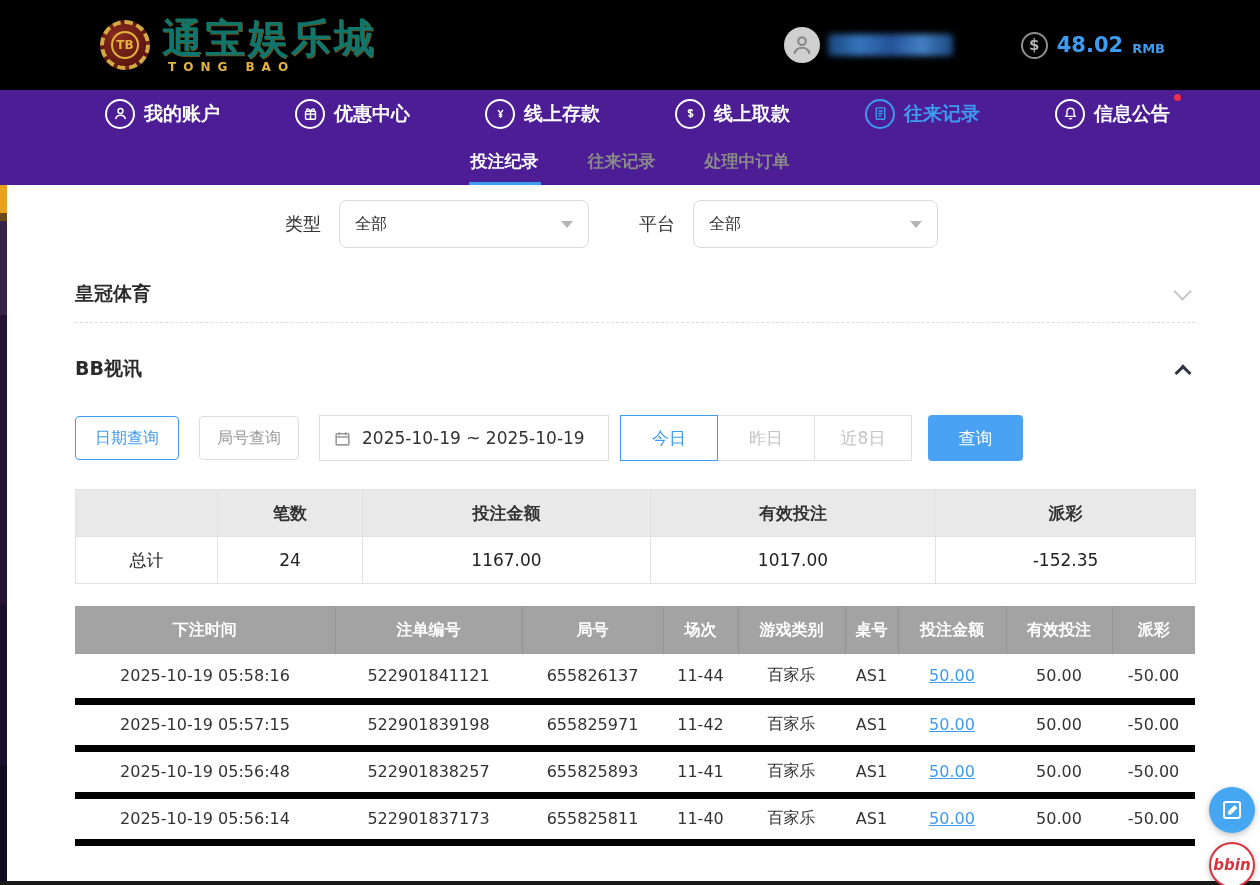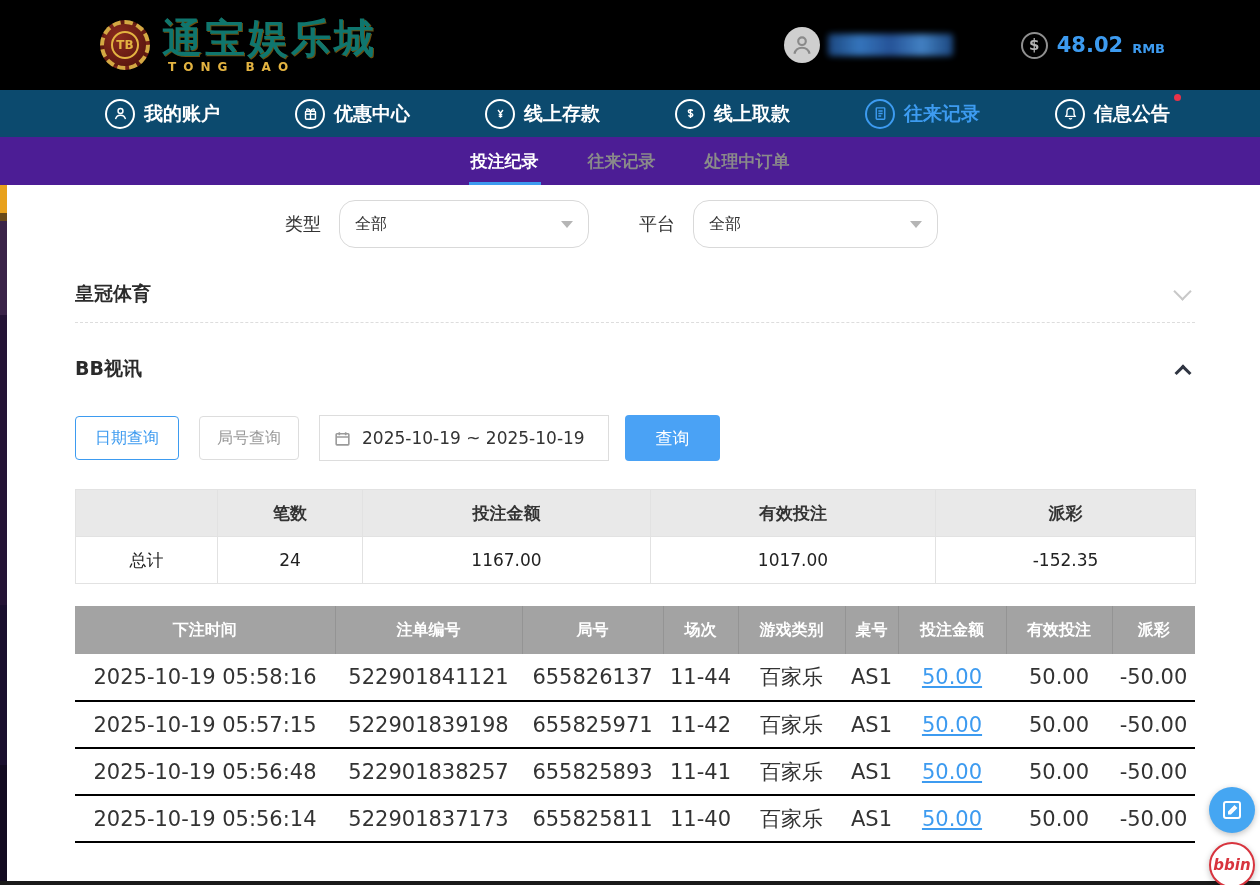--- a/index.html
+++ b/index.html
@@ -18,39 +18,39 @@
   .avatar { width:36px; height:36px; border-radius:50%; background:#cfcfcf; display:flex; align-items:center; justify-content:center; overflow:hidden; }
   .avatar svg { width:26px; height:26px; color:#8a8a8a; }
   .censored { width:125px; height:22px; margin-left:8px; border-radius:3px;
     background:linear-gradient(90deg,#1f4e8c,#3b82d0 25%,#2a5ca8 50%,#4a8fd8 75%,#1f4e8c); filter:blur(3px); opacity:.9; }
   .balance { display:flex; align-items:center; gap:9px; margin-left:68px; }
   .balance-icon { width:27px; height:27px; border-radius:50%; border:2px solid #8f8f8f; color:#b5b5b5; display:flex; align-items:center; justify-content:center; font-size:15px; font-weight:bold; }
   .balance-amount { color:#3d9bf0; font-size:21px; font-weight:700; }
   .balance-currency { color:#3d9bf0; font-size:13px; font-weight:600; padding-top:6px; }
 
   
-  .nav { height:47px; background:#0c4a6e; display:flex; align-items:center; justify-content:space-between; padding:0 90px 0 105px; }
+  .nav { height:47px; background:#4c1d95; display:flex; align-items:center; justify-content:space-between; padding:0 90px 0 105px; }
   .nav-item { display:flex; align-items:center; gap:9px; color:#fff; font-size:19px; font-weight:700; position:relative; cursor:pointer; }
   .nav-icon { width:30px; height:30px; border-radius:50%; border:2px solid currentColor; display:flex; align-items:center; justify-content:center; flex:none; }
   .nav-icon svg { width:17px; height:17px; }
   .nav-item.active { color:#3d9bf0; }
   .badge-dot { position:absolute; top:-5px; right:-11px; width:7px; height:7px; border-radius:50%; background:#e8334a; }
 
   
   .subnav { height:48px; background:#4c1d95; display:flex; align-items:stretch; justify-content:center; gap:45px; }
   .subtab { color:#8a8a8a; font-size:17px; font-weight:600; display:flex; align-items:center; position:relative; cursor:pointer; padding:0 2px; }
   .subtab.active { color:#fff; }
   .subtab.active::after { content:""; position:absolute; left:0; right:0; bottom:0; height:3px; background:#3d9bf0; }
 
   
   .content { padding:0 65px 8px 75px; position:relative; }
 
   .filter-row { display:flex; align-items:center; margin-top:15px; padding-left:210px; }
   .filter-label { font-size:18px; color:#333; margin-right:18px; }
-  .dropdown { width:250px; height:48px; border:1px solid #d9d9d9; border-radius:16px; background:#fff; display:flex; align-items:center; justify-content:space-between; padding:0 15px; font-size:16px; color:#333; cursor:pointer; }
+  .dropdown { width:250px; height:48px; border:1px solid #d9d9d9; border-radius:8px; background:#fff; display:flex; align-items:center; justify-content:space-between; padding:0 15px; font-size:16px; color:#333; cursor:pointer; }
   .caret { width:0; height:0; border-left:6px solid transparent; border-right:6px solid transparent; border-top:7px solid #b5b5b5; }
   .filter-group2 { display:flex; align-items:center; margin-left:50px; }
   .filter-group2 .dropdown { width:245px; }
 
   .section-row { display:flex; align-items:center; justify-content:space-between; height:44px; margin-top:24px; cursor:pointer; }
   .section-title { font-size:19px; font-weight:700; color:#2b2b2b; }
   .chev-down { width:13px; height:13px; border-right:2px solid #c8c8c8; border-bottom:2px solid #c8c8c8; transform:rotate(45deg); margin-top:-6px; margin-right:6px; }
   .chev-up { width:12px; height:12px; border-right:3px solid #2f3542; border-bottom:3px solid #2f3542; transform:rotate(-135deg); margin-top:8px; margin-right:6px; }
   .dashed-divider { border-top:1px dashed #ddd; margin-top:6px; }
 
@@ -69,21 +69,21 @@
   table { border-collapse:collapse; table-layout:fixed; width:100%; }
   .summary-table { margin-top:28px; }
   .summary-table th, .summary-table td { border:1px solid #e2e2e2; height:47px; text-align:center; font-size:17px; }
   .summary-table th { background:#e9e9e9; color:#333; font-weight:600; }
   .summary-table td { color:#222; }
 
   
   .detail-table { margin-top:22px; }
   .detail-table thead th { background:#a3a3a3; color:#fff; font-size:16px; font-weight:600; height:48px; border-right:1px solid #949494; }
   .detail-table thead th:last-child { border-right:none; }
-  .detail-table tbody td { height:47px; border-bottom:2px solid #000000; font-size:21px; color:#333; text-align:center; }
+  .detail-table tbody td { height:47px; border-bottom:7px solid #000000; font-size:16px; color:#333; text-align:center; }
   .link-bet { color:#3d9bf0; text-decoration:underline; cursor:pointer; }
   .neg { color:#e8495f; }
 
   
   .left-strip { position:absolute; left:0; top:185px; width:7px; height:700px;
     background:linear-gradient(#e8a11d 0 28px, #6a4a18 28px 36px, #3a2348 36px 130px, #241335 130px 420px, #1a0f2e 420px 580px, #120a20 580px 100%); }
   .bottom-edge { position:absolute; left:0; bottom:0; width:100%; height:4px; background:#1a1a1a; }
   .fab { position:absolute; width:46px; height:46px; border-radius:50%; display:flex; align-items:center; justify-content:center; cursor:pointer; }
   .fab-chat { right:-9px; top:787px; background:#45a6f2; box-shadow:0 2px 6px rgba(0,0,0,.25); right:5px; }
   .fab-chat svg { width:24px; height:24px; color:#fff; }
@@ -214,20 +214,25 @@
 
     <div class="query-row">
       <div class="btn btn-outline-blue">日期查询</div>
       <div class="btn btn-outline-gray">局号查询</div>
       <div class="date-input">
         <svg viewBox="0 0 24 24" fill="none" stroke="currentColor" stroke-width="2">
             <rect x="4" y="6" width="16" height="14" rx="1"></rect>
             <path d="M4 10h16M8 4v4M16 4v4"></path>
           </svg>
         <span>2025-10-19 ~ 2025-10-19</span>
+      </div>
+      <div class="segment">
+        <div class="seg active">今日</div>
+        <div class="seg">昨日</div>
+        <div class="seg">近8日</div>
       </div>
       <div class="btn btn-primary">查询</div>
     </div>
 
     <table class="summary-table">
       <colgroup>
           <col style="width:142px">
           <col style="width:145px">
           <col style="width:288px">
           <col style="width:285px">

